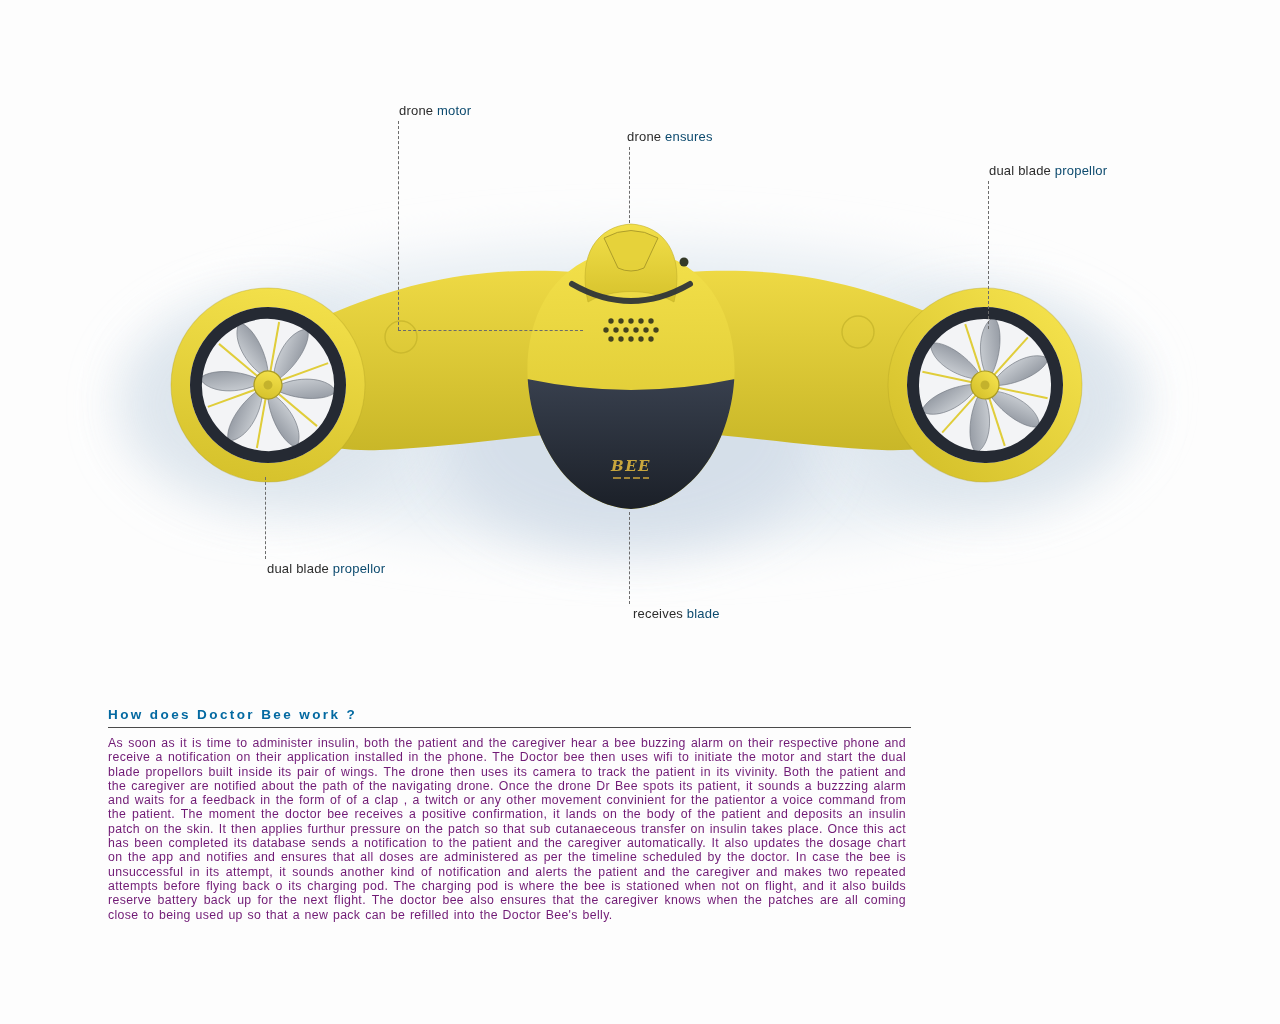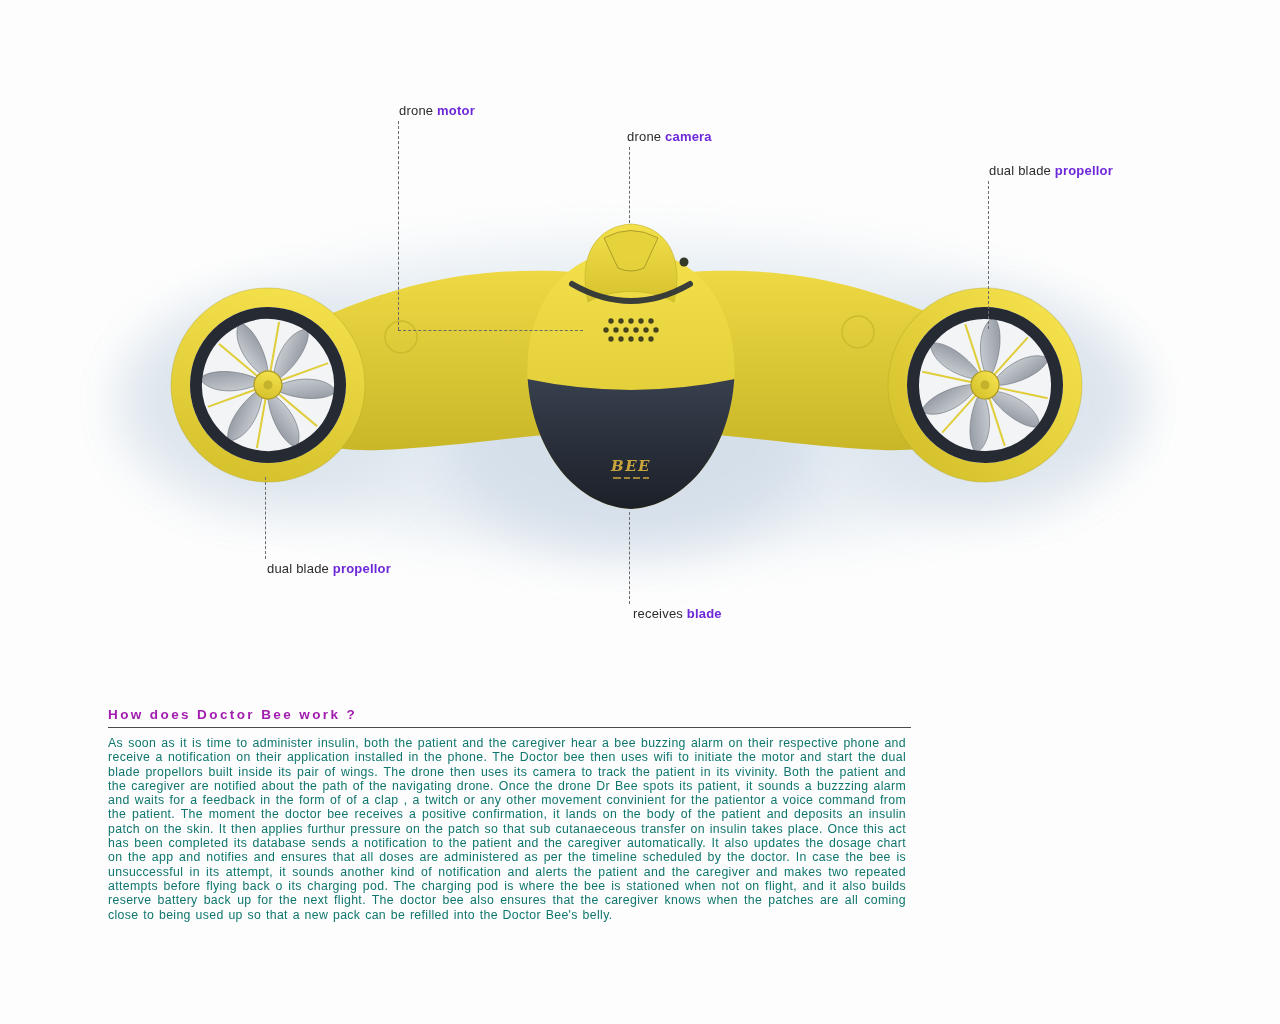--- a/index.html
+++ b/index.html
@@ -5,35 +5,35 @@
   html,body { margin:0; padding:0; background:#ffffff; }
   .page {
     position:relative; width:1280px; height:1024px; background:#fdfdfd;
     font-family:"Liberation Sans", sans-serif; overflow:hidden;
   }
   .stage-svg { position:absolute; left:0; top:0; }
   .annot {
     position:absolute; font-size:13px; color:#2c2c2c; letter-spacing:0.2px;
     white-space:nowrap; z-index:5;
   }
-  .annot .b { font-weight:bold; color:#6d28d9; }
+  .annot .b { font-weight:normal; color:#0c4a6e; }
   .vline { position:absolute; width:0; border-left:1px dashed #6b6b6b; z-index:4; }
   .hline { position:absolute; height:0; border-top:1px dashed #6b6b6b; z-index:4; }
   .section-heading {
     position:absolute; left:108px; top:707px; font-size:13.5px; font-weight:bold;
-    letter-spacing:2.4px; color:#a21caf; z-index:5;
+    letter-spacing:2.4px; color:#0369a1; z-index:5;
   }
   .section-rule {
     position:absolute; left:108px; top:727px; width:803px; height:0;
     border-top:1.2px solid #4a4a4a; z-index:5;
   }
   .section-paragraph {
     position:absolute; left:108px; top:736px; width:798px;
     font-size:12.3px; line-height:14.3px; letter-spacing:0.35px; word-spacing:1px;
-    color:#0f766e; text-align:justify; z-index:5;
+    color:#701a75; text-align:justify; z-index:5;
   }
 </style>
 </head>
 <body>
 
 <div class="page">
 
   <svg class="stage-svg" width="1280" height="1024" viewBox="0 0 1280 1024" xmlns="http://www.w3.org/2000/svg" xmlns:xlink="http://www.w3.org/1999/xlink">
     <defs>
       <linearGradient id="gy" x1="0" y1="0" x2="0" y2="1">
@@ -155,21 +155,21 @@
   <div class="vline" style="left:629px; top:147px; height:76px;"></div>
   <div class="vline" style="left:988px; top:181px; height:148px;"></div>
   <div class="vline" style="left:265px; top:477px; height:82px;"></div>
   <div class="vline" style="left:629px; top:512px; height:92px;"></div>
 
   <div class="annot" style="left:399px; top:103px;">
     <span>drone </span><span class="b">motor</span>
   </div>
 
   <div class="annot" style="left:627px; top:129px;">
-    <span>drone </span><span class="b">camera</span>
+    <span>drone </span><span class="b">ensures</span>
   </div>
 
   <div class="annot" style="left:989px; top:163px;">
     <span>dual blade </span><span class="b">propellor</span>
   </div>
 
   <div class="annot" style="left:267px; top:561px;">
     <span>dual blade </span><span class="b">propellor</span>
   </div>
 

